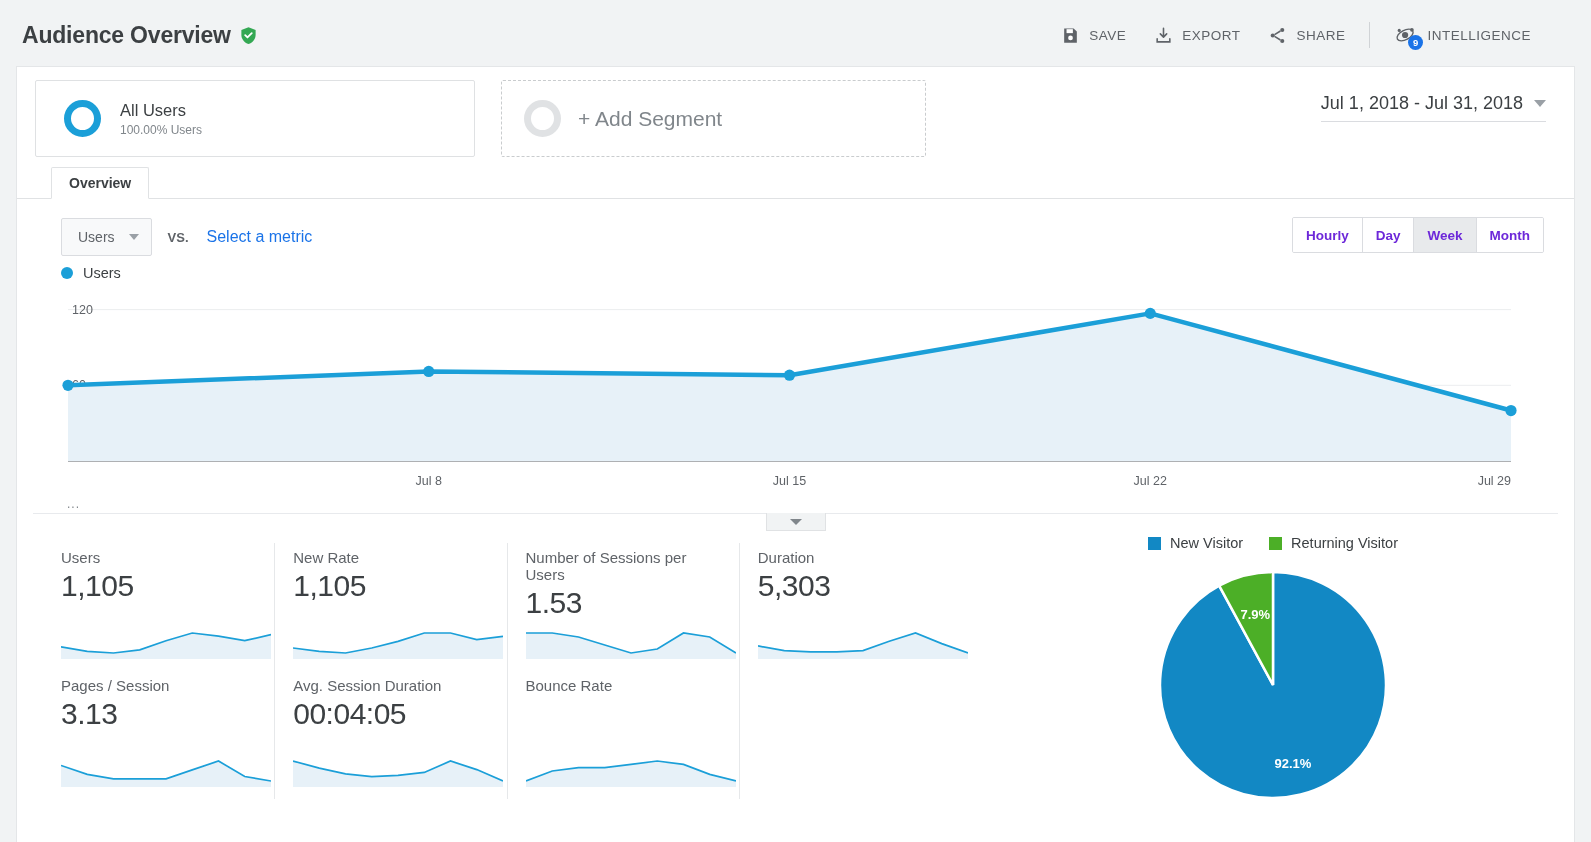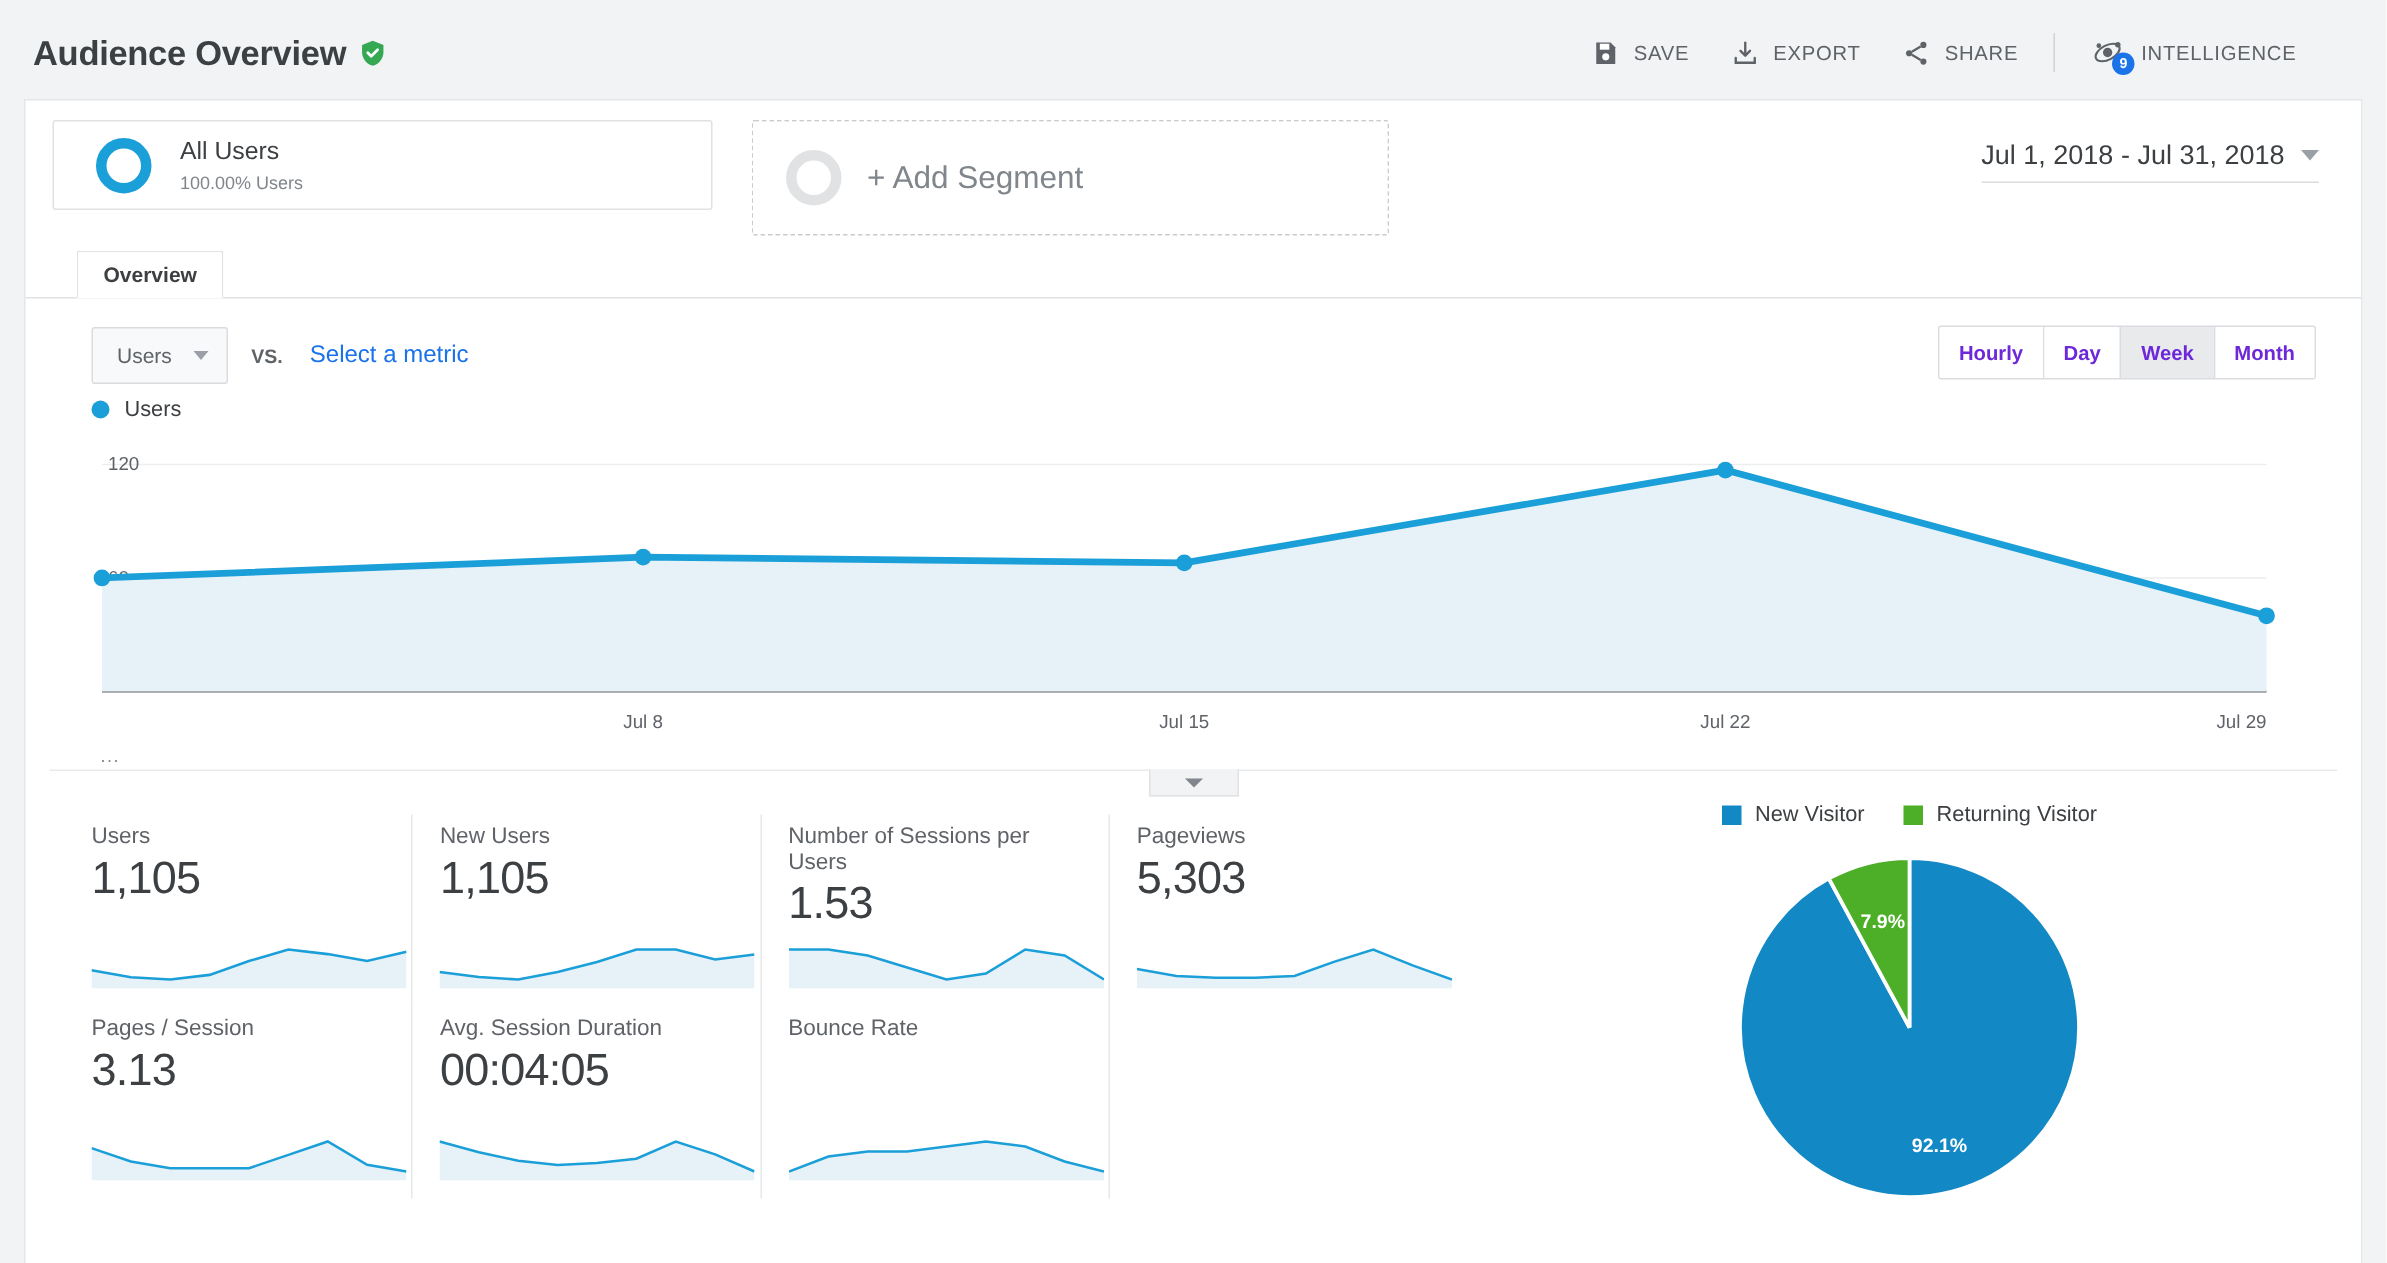--- a/index.html
+++ b/index.html
@@ -65,21 +65,21 @@
     border-bottom: none;
   }
 
   
   .segment-bar {
     position: relative; height: 100px;
     padding: 13px 18px 0 18px;
     display: flex; align-items: flex-start;
   }
   .segment-box {
-    width: 440px; height: 60px;
+    width: 440px; height: 77px;
     border: 1px solid #dfe1e3; border-radius: 2px;
     display: flex; align-items: center; padding-left: 28px; gap: 19px;
     background: #fff; cursor: pointer;
   }
   .segment-add {
     width: 425px; height: 77px; margin-left: 26px;
     border: 1px dashed #c9ccce; border-radius: 2px;
     display: flex; align-items: center; padding-left: 22px; gap: 17px;
     background: #fff; cursor: pointer;
   }
@@ -376,37 +376,37 @@
       <div class="metrics-grid" id="metrics-grid">
           <div class="metric-card">
             <div class="metric-label">Users</div>
             <div class="metric-value">1,105</div>
             <svg class="spark" width="210" height="34">
               <path d="M0,34 L0,21.846153846153847 L26.25,26.46153846153846 L52.5,28 L78.75,24.923076923076923 L105,15.692307692307692 L131.25,8 L157.5,11.076923076923077 L183.75,15.692307692307692 L210,9.538461538461537 L210,34 Z" fill="#e7f1f8"></path>
               <polyline points="0,21.846153846153847 26.25,26.46153846153846 52.5,28 78.75,24.923076923076923 105,15.692307692307692 131.25,8 157.5,11.076923076923077 183.75,15.692307692307692 210,9.538461538461537" fill="none" stroke="#1b9fd8" stroke-width="1.7"></polyline>
             </svg>
           </div>
           <div class="metric-card">
-            <div class="metric-label">New Users</div>
+            <div class="metric-label">New Rate</div>
             <div class="metric-value">1,105</div>
             <svg class="spark" width="210" height="34">
               <path d="M0,34 L0,23 L26.25,26.333333333333332 L52.5,28 L78.75,23 L105,16.333333333333332 L131.25,8 L157.5,8 L183.75,14.666666666666668 L210,11.333333333333332 L210,34 Z" fill="#e7f1f8"></path>
               <polyline points="0,23 26.25,26.333333333333332 52.5,28 78.75,23 105,16.333333333333332 131.25,8 157.5,8 183.75,14.666666666666668 210,11.333333333333332" fill="none" stroke="#1b9fd8" stroke-width="1.7"></polyline>
             </svg>
           </div>
           <div class="metric-card">
             <div class="metric-label">Number of Sessions per Users</div>
             <div class="metric-value">1.53</div>
             <svg class="spark" width="210" height="34">
               <path d="M0,34 L0,8 L26.25,8 L52.5,12 L78.75,20 L105,28 L131.25,24 L157.5,8 L183.75,12 L210,28 L210,34 Z" fill="#e7f1f8"></path>
               <polyline points="0,8 26.25,8 52.5,12 78.75,20 105,28 131.25,24 157.5,8 183.75,12 210,28" fill="none" stroke="#1b9fd8" stroke-width="1.7"></polyline>
             </svg>
           </div>
           <div class="metric-card">
-            <div class="metric-label">Pageviews</div>
+            <div class="metric-label">Duration</div>
             <div class="metric-value">5,303</div>
             <svg class="spark" width="210" height="34">
               <path d="M0,34 L0,20.941176470588236 L26.25,25.647058823529413 L52.5,26.823529411764707 L78.75,26.823529411764707 L105,25.647058823529413 L131.25,16.235294117647058 L157.5,8 L183.75,18.588235294117645 L210,28 L210,34 Z" fill="#e7f1f8"></path>
               <polyline points="0,20.941176470588236 26.25,25.647058823529413 52.5,26.823529411764707 78.75,26.823529411764707 105,25.647058823529413 131.25,16.235294117647058 157.5,8 183.75,18.588235294117645 210,28" fill="none" stroke="#1b9fd8" stroke-width="1.7"></polyline>
             </svg>
           </div>
           <div class="metric-card">
             <div class="metric-label">Pages / Session</div>
             <div class="metric-value">3.13</div>
             <svg class="spark" width="210" height="34">

